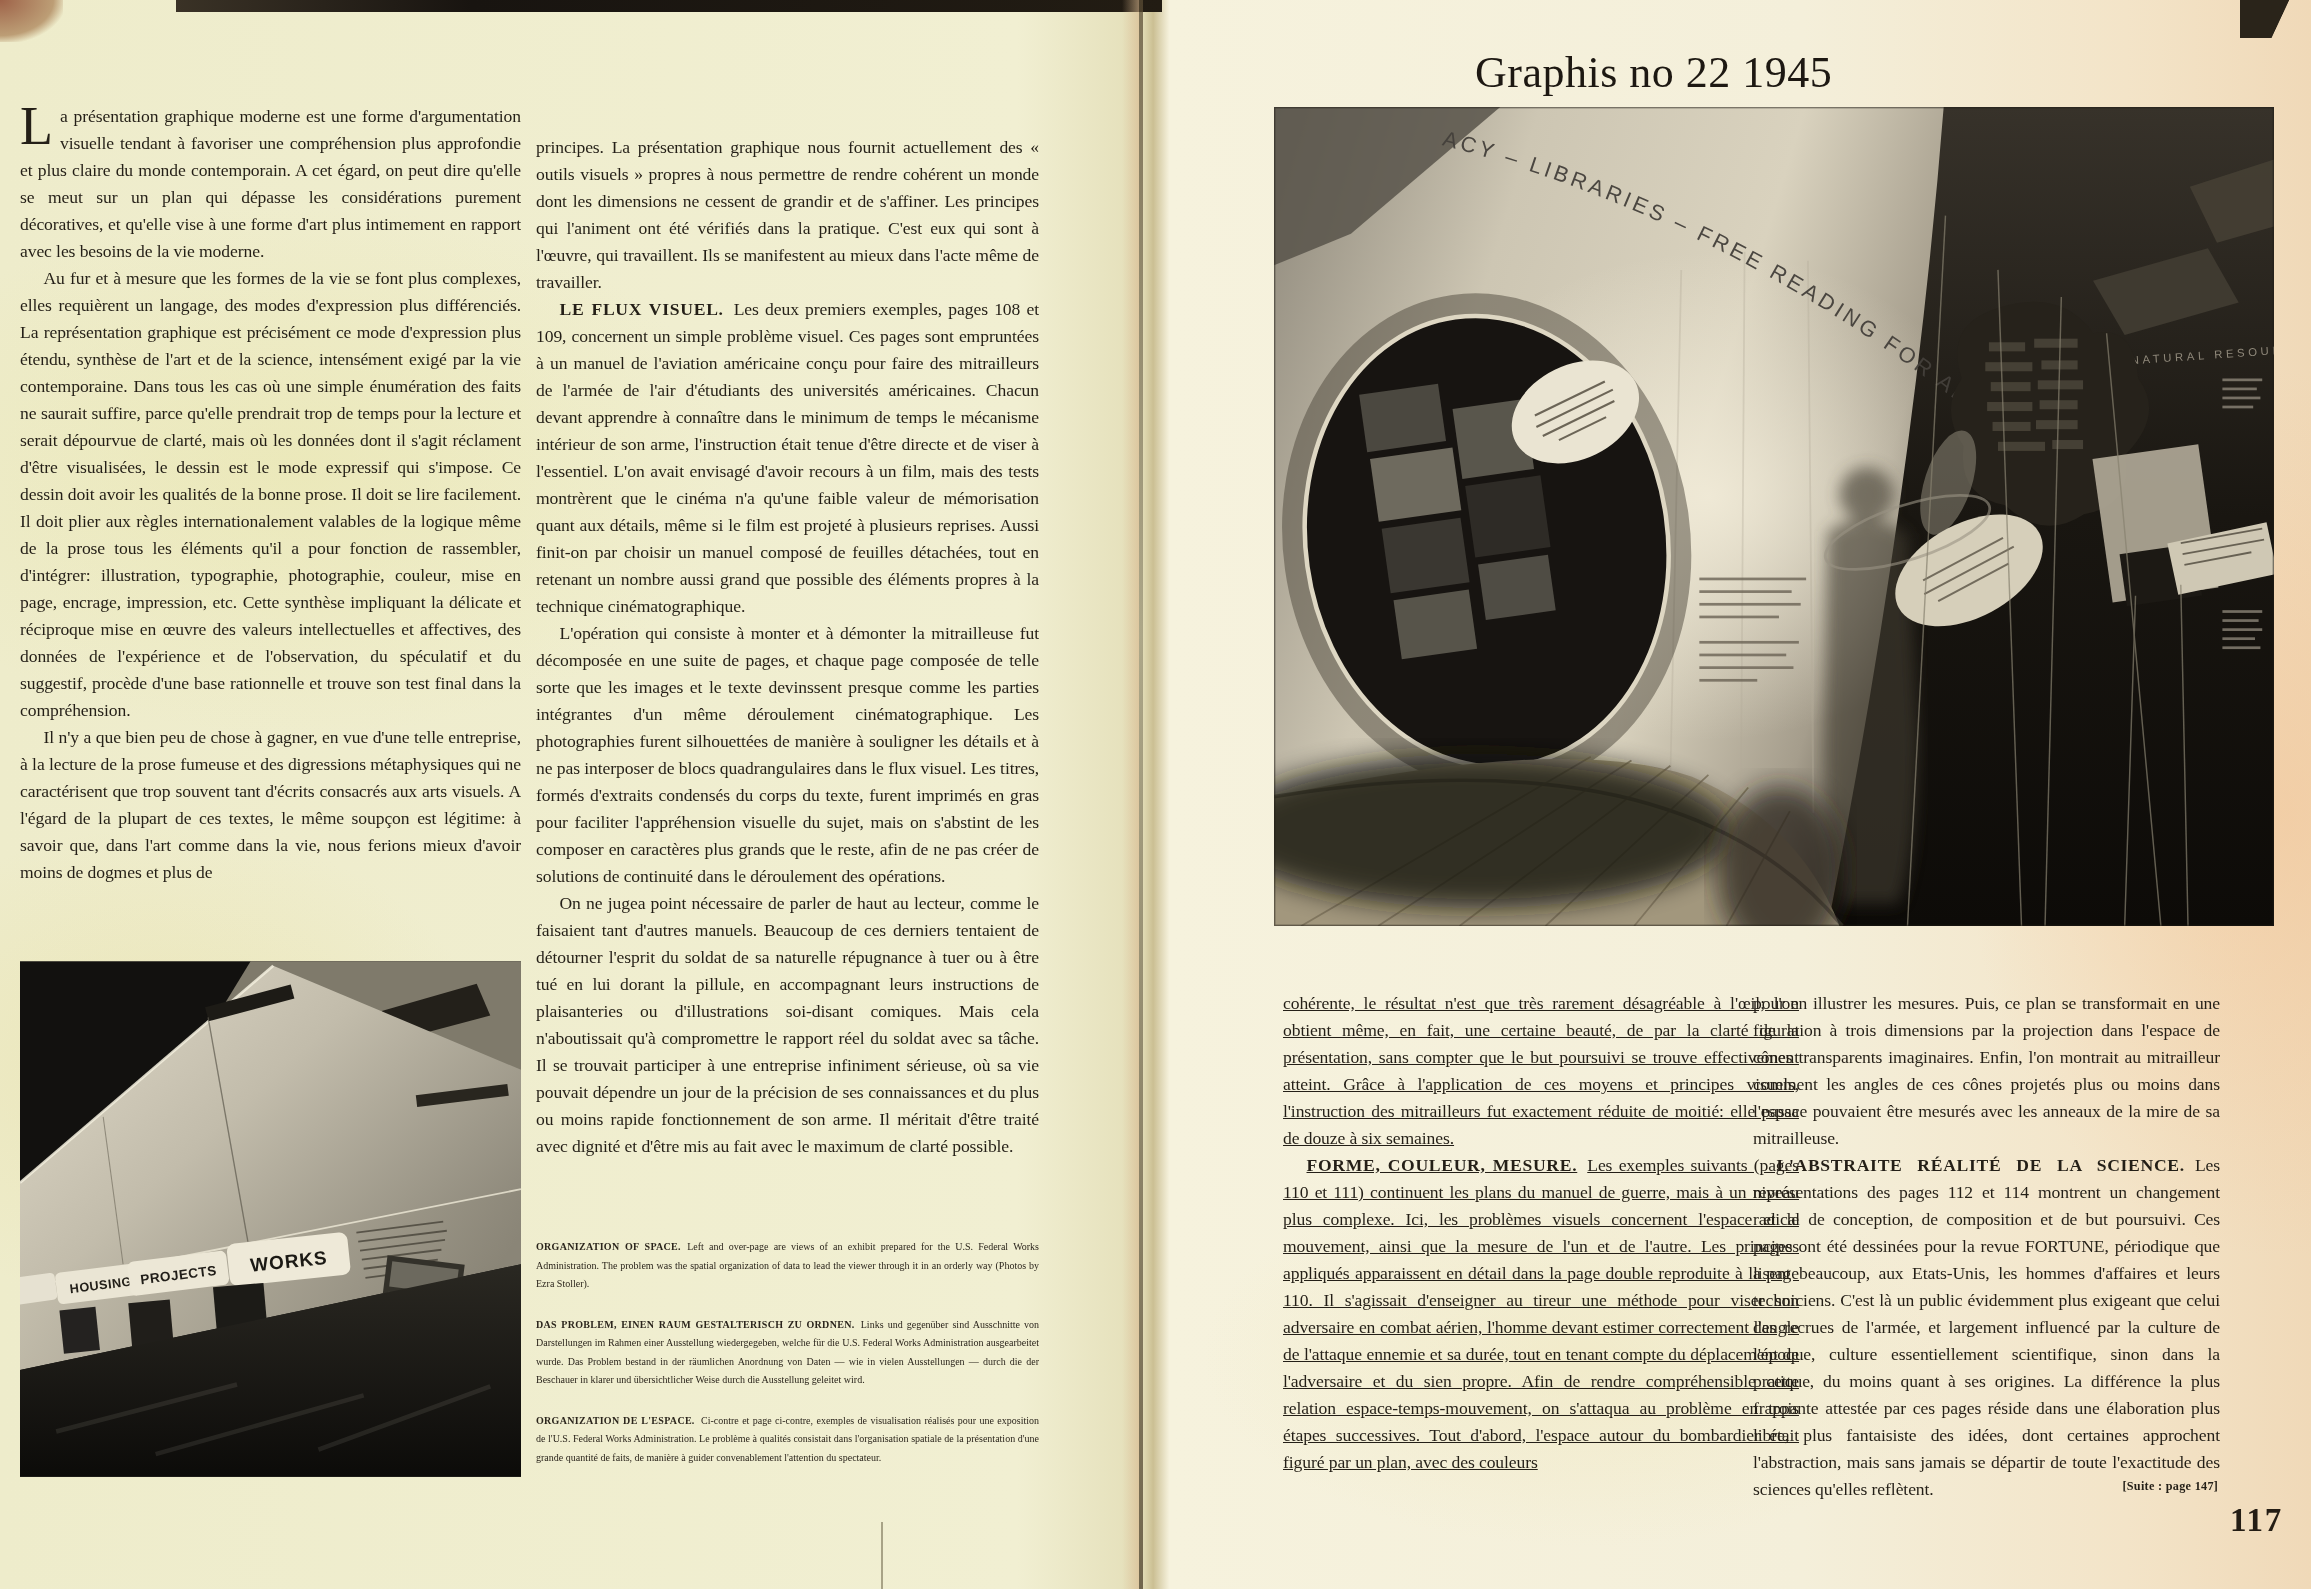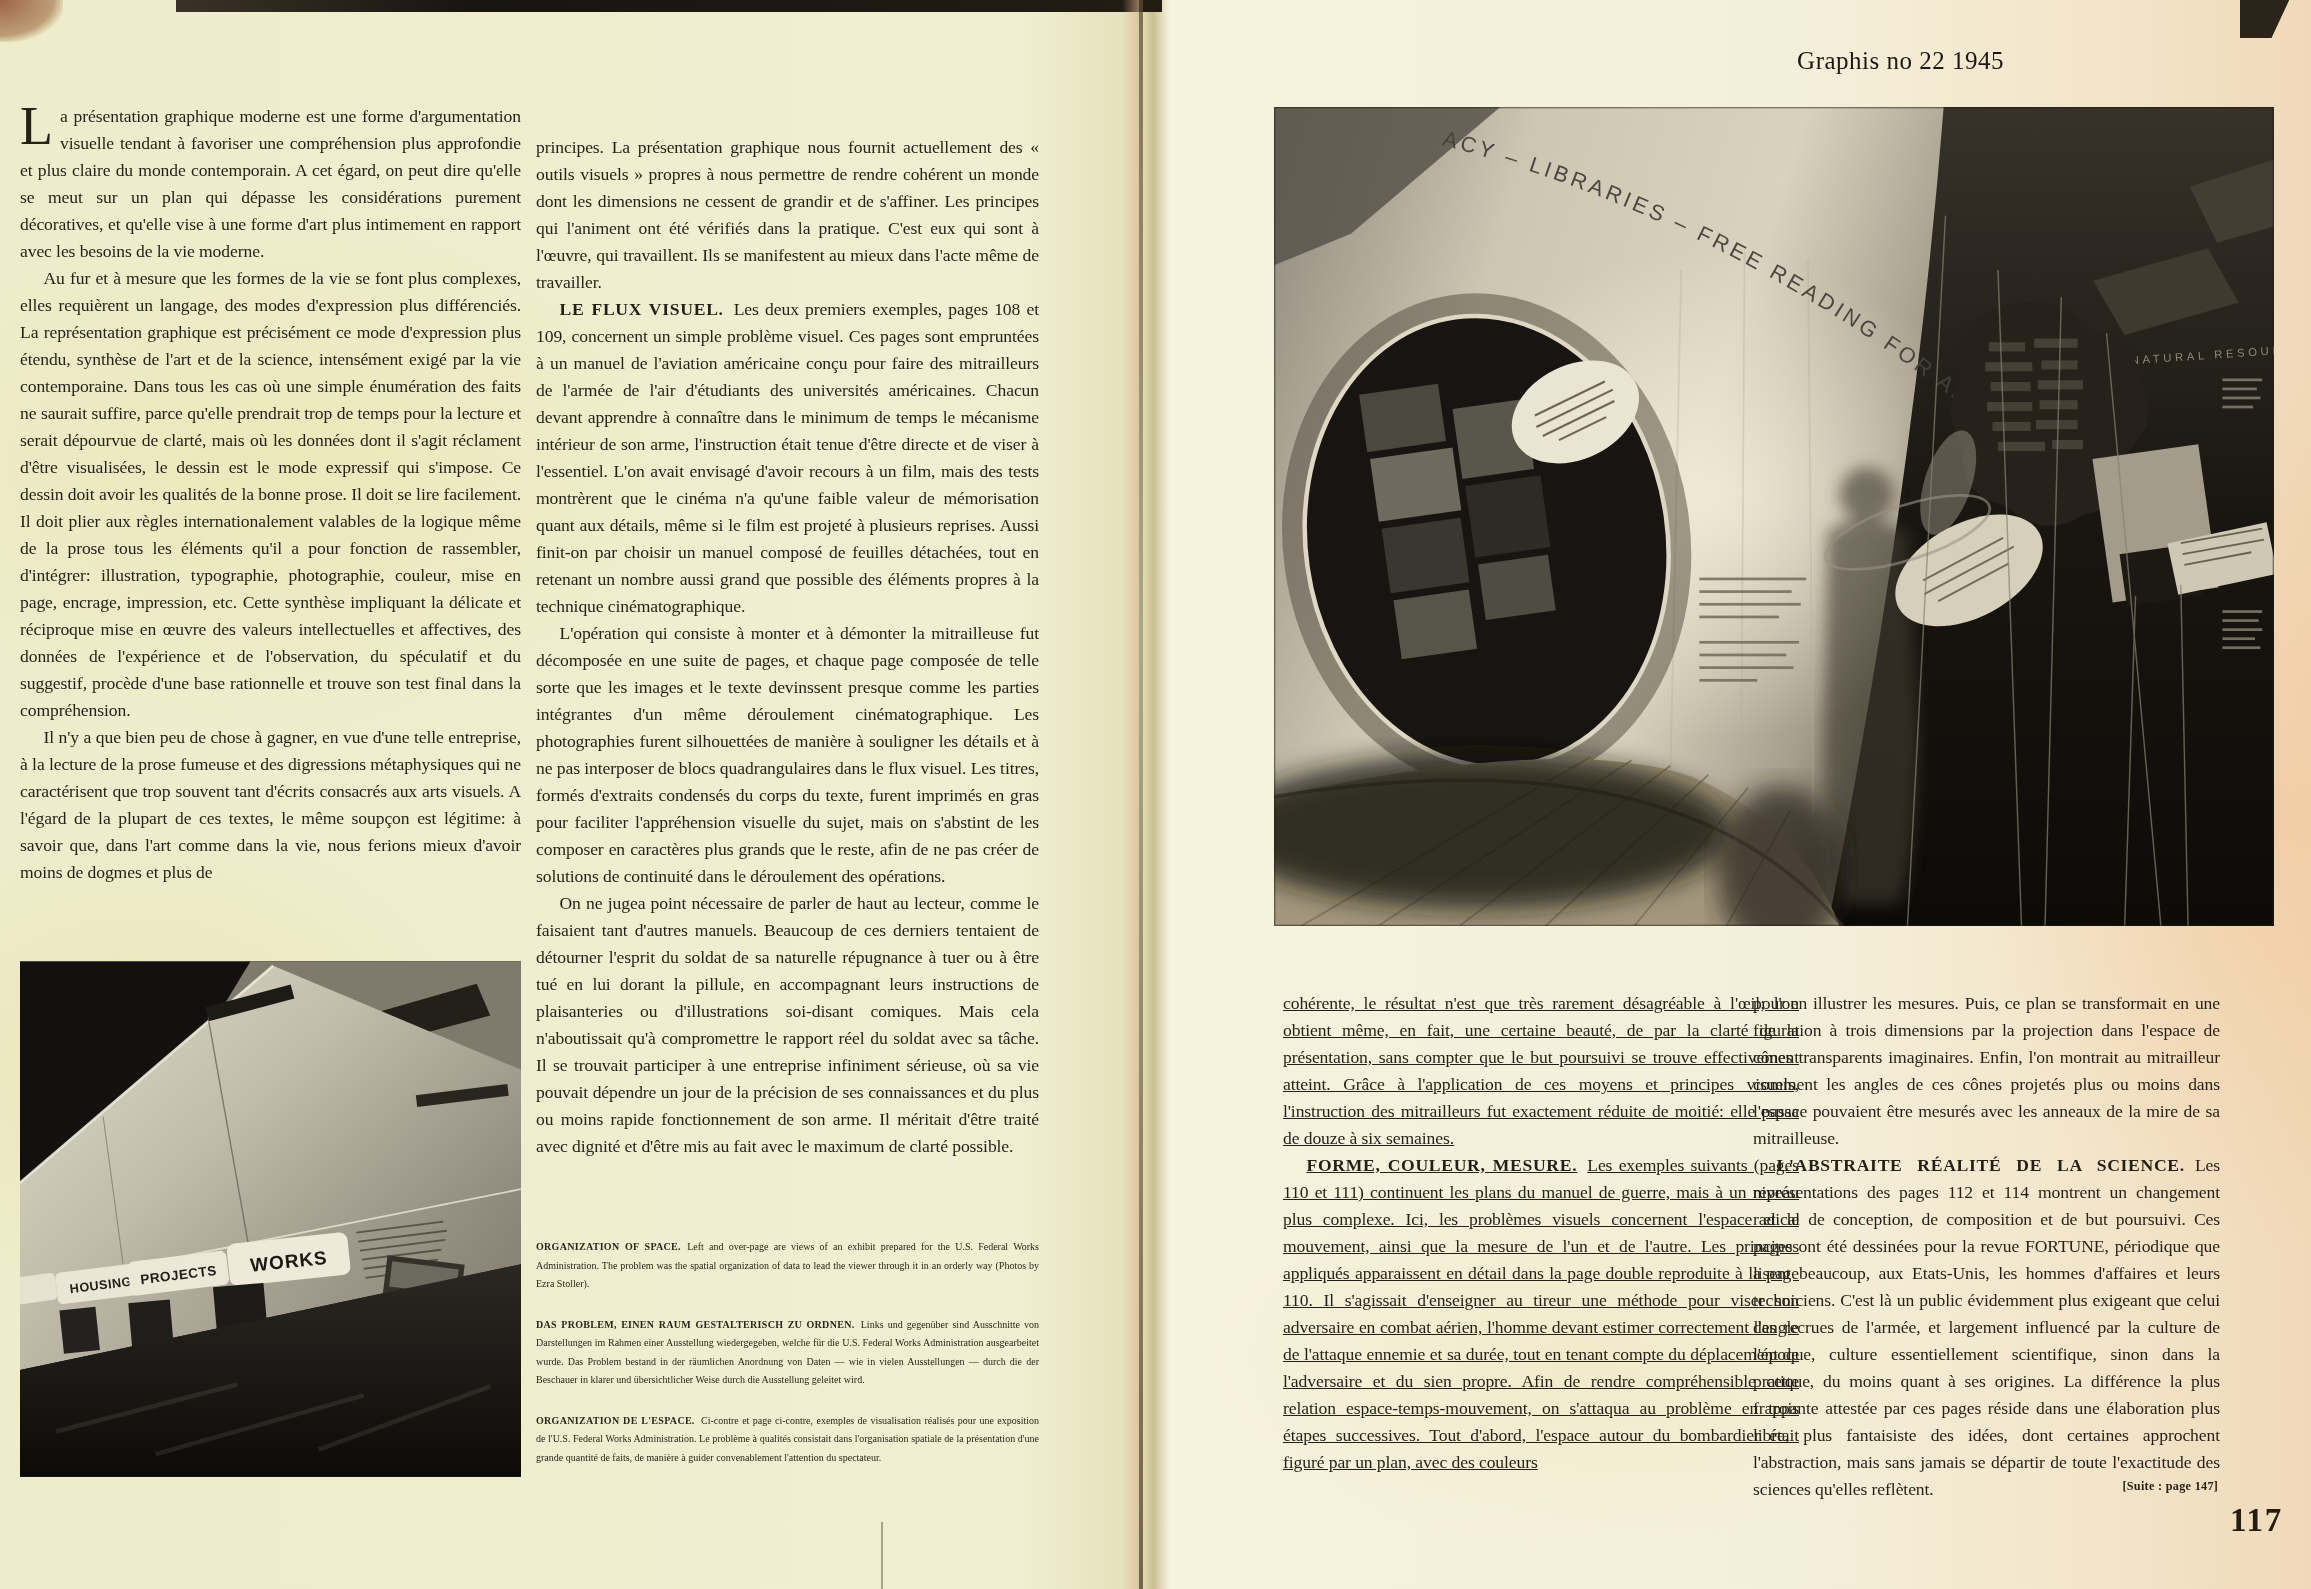--- a/index.html
+++ b/index.html
@@ -30,21 +30,21 @@
   #lp-col1{left:20px; top:103px; width:501px; max-height:856px; overflow:hidden;}
   #lp-col2{left:536px; top:103px; width:503px; max-height:1129px; overflow:hidden;margin-top:31px;}
   #rp-col1{left:1283px; top:990px; width:516px; max-height:532px; overflow:hidden;text-decoration:underline;}
   #rp-col2{left:1753px; top:990px; width:467px; max-height:543px; overflow:hidden; position:absolute;}
   .cont-marker{position:absolute; right:1.8px; bottom:2.7px; font-size:12.2px; font-weight:700; letter-spacing:0.3px;}
   
   #lp-captions{left:536px; top:1238px; width:503px; position:absolute; font-size:10px; line-height:18.5px; text-align:justify; color:#2b251c;}
   #lp-captions .cap{margin:0 0 22px 0;}
   #lp-captions b{font-weight:700; letter-spacing:0.3px; margin-right:6.3px;}
   
-  #rp-title{position:absolute; left:1552px; top:47px; width:452px; text-align:right; font-size:25px; letter-spacing:0.5px; color:#1d1812;}
+  #rp-title{position:absolute; left:1475px; top:47px; width:452px; text-align:left; font-size:44px; letter-spacing:0.5px; color:#1d1812;}
   #rp-folio{position:absolute; left:2189px; top:1502px; width:94px; text-align:right; font-size:33px; font-weight:700; letter-spacing:1.8px; color:#241d14;}
   
   .photo{position:absolute; display:block;}
   #photo-left{left:20px; top:961px;}
   #photo-right{left:1274px; top:107px;}
   svg text{font-family:"Liberation Sans","DejaVu Sans",sans-serif;}
 </style>
 </head>
 <body>
 

